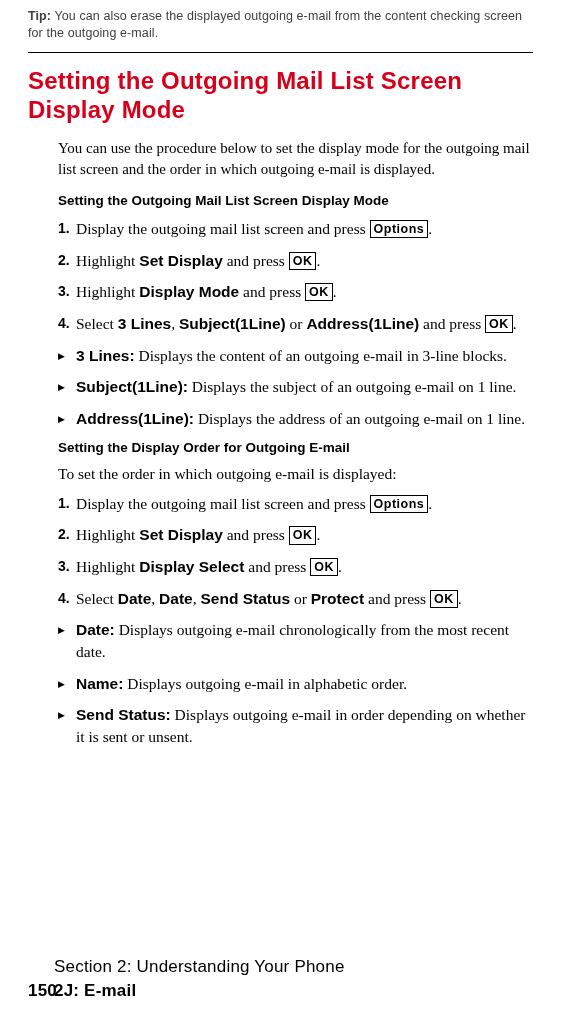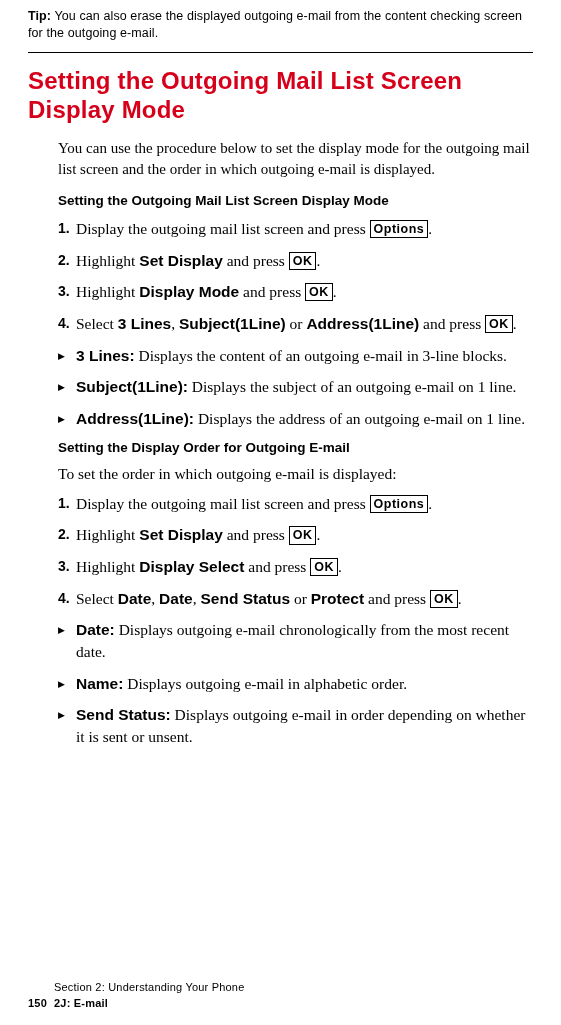--- a/index.html
+++ b/index.html
@@ -15,21 +15,21 @@
   }
   .page {
     padding: 0 28px 0 28px;
   }
   .tip-block {
     font-family: "Helvetica Neue", Arial, sans-serif;
     font-size: 12.5px;
     line-height: 1.35;
     padding-top: 8px;
     padding-bottom: 10px;
-    color: #000000;
+    color: #404040;
     font-weight: 400;
     letter-spacing: 0.1px;
   }
   .tip-block .label {
     font-weight: 700;
   }
   .rule {
     border: none;
     border-top: 1px solid #000;
     margin: 0;
@@ -114,23 +114,23 @@
   ul.bullets > li::before {
     content: "\25B6";
     font-size: 9px;
     position: absolute;
     left: 0;
     top: 5px;
   }
   .footer {
     position: absolute;
     left: 28px;
-    bottom: 14px;
-    font-family: "Helvetica Neue", Arial, sans-serif;
-    font-size: 11px;
+    bottom: 22px;
+    font-family: "Helvetica Neue", Arial, sans-serif;
+    font-size: 17px;
     line-height: 1.4;
     letter-spacing: 0.2px;
     margin-top: 28px;
   }
   .footer .line1 {
     padding-left: 26px;
   }
   .footer .pagenum {
     font-weight: 700;
     display: inline-block;

